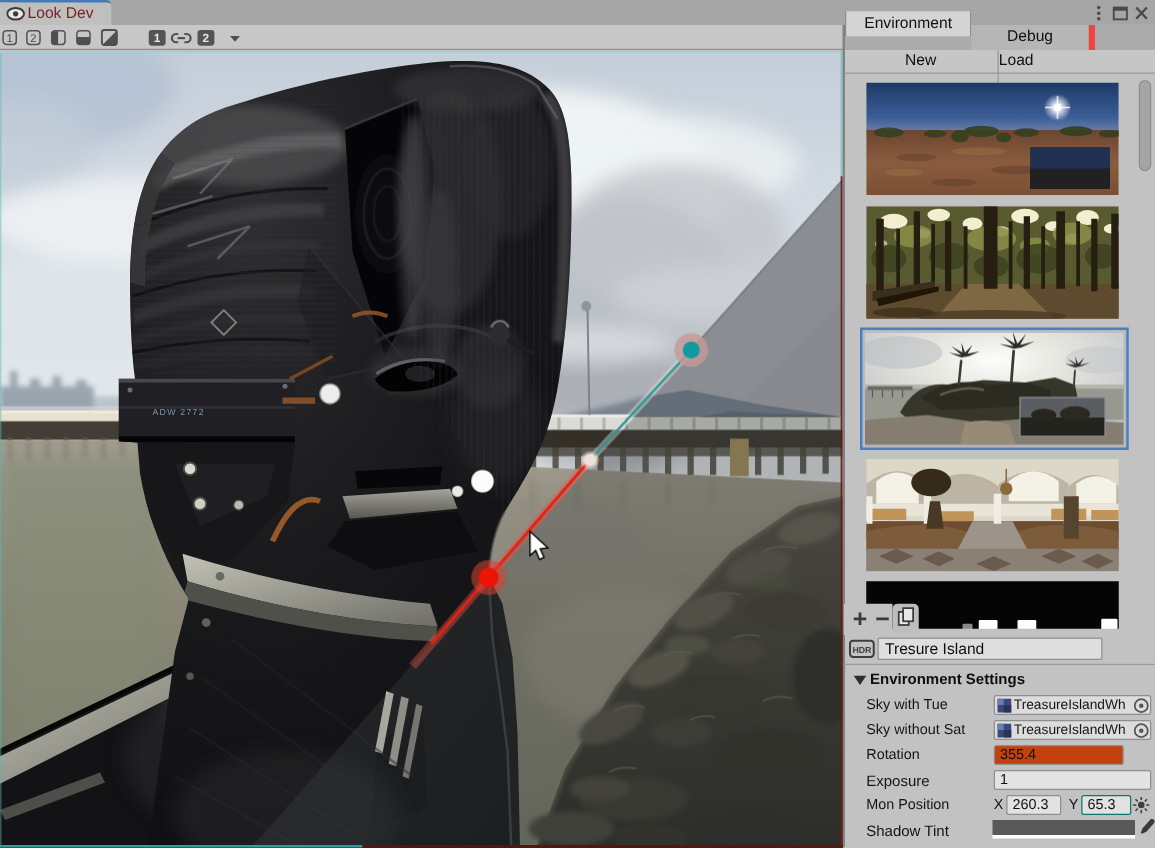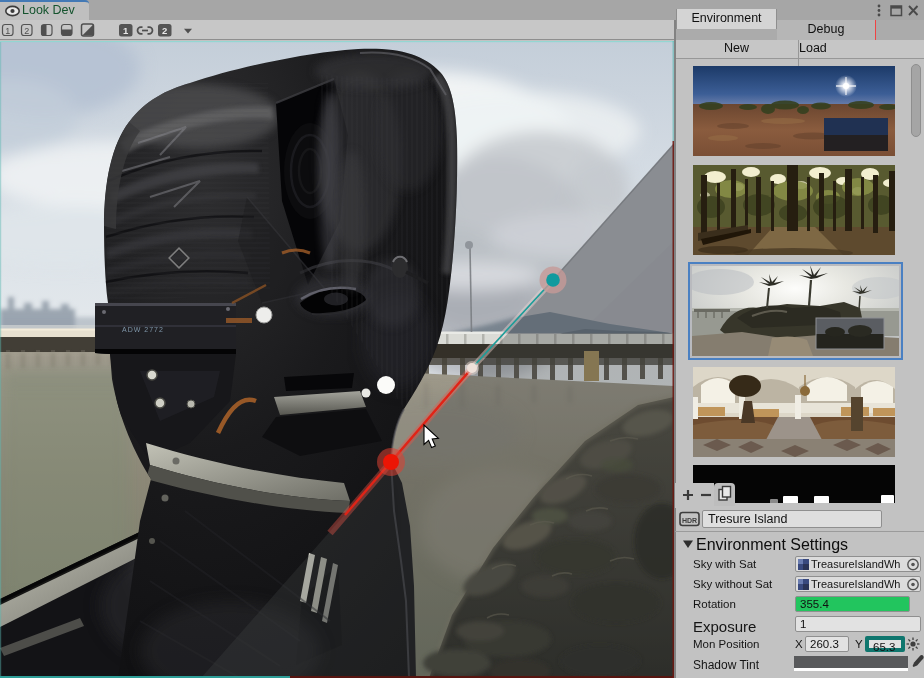--- a/index.html
+++ b/index.html
@@ -6,21 +6,21 @@
 #root{position:relative;width:924px;height:678px}
 </style></head><body>
 <div id="root">
 
 <div class="abs" style="left:0;top:0;width:924px;height:20px;background:#a6a6a6"></div>
 <div class="abs" style="left:0;top:0;width:89px;height:20px;background:#bfbfbf;border-top:2px solid #4379b5;border-radius:0 4px 0 0"></div>
 <svg class="abs" style="left:5px;top:4px" width="15" height="14" viewBox="0 0 15 14">
 <ellipse cx="7.5" cy="7" rx="6.7" ry="4.6" fill="#e8e8e8" stroke="#3b3b3b" stroke-width="1.6"></ellipse>
 <circle cx="7.5" cy="7" r="2.1" fill="#3b3b3b"></circle>
     </svg>
-<div class="abs" style="left:22px;top:3px;font-size:12.5px;color:#14532d">Look Dev</div>
+<div class="abs" style="left:22px;top:3px;font-size:12.5px;color:#7f1d1d">Look Dev</div>
 <svg class="abs" style="left:876px;top:3px" width="44" height="15" viewBox="0 0 44 15">
 <g fill="#4a4a4a">
         <circle cx="3" cy="3" r="1.4"></circle>
         <circle cx="3" cy="7.5" r="1.4"></circle>
         <circle cx="3" cy="12" r="1.4"></circle>
       </g>
 <rect x="15" y="3" width="10.5" height="9.5" fill="none" stroke="#4a4a4a" stroke-width="1.5"></rect>
 <rect x="15" y="3" width="10.5" height="2.6" fill="#4a4a4a"></rect>
 <path d="M33 3 L41.5 12 M41.5 3 L33 12" stroke="#4a4a4a" stroke-width="1.9"></path>
     </svg>
@@ -46,21 +46,21 @@
 <path d="M147.5 7.2 h1.7 a3.3 3.3 0 0 1 0 6.6 h-1.7"></path>
 <line x1="142" y1="10.5" x2="148" y2="10.5"></line>
       </g>
 <rect x="158" y="4" width="13.5" height="12.5" rx="2.5" fill="#545454"></rect>
 <text x="164.7" y="13.8" font-size="9.5" fill="#e8e8e8" text-anchor="middle" font-family="Liberation Sans" font-weight="bold">2</text>
 <path d="M184 8.8 h8 l-4 4.6 z" fill="#4f4f4f"></path>
 </svg>
 
 <div class="abs" style="left:675px;top:20px;width:249px;height:20px;background:#ababab"></div>
 <div class="abs" style="left:676px;top:9px;width:101px;height:20px;background:#d4d4d4;border-left:1px solid #8e8e8e;border-right:1px solid #8e8e8e;text-align:center;font-size:12.5px;color:#101010;padding-top:2px">Environment</div>
-<div class="abs" style="left:777px;top:20px;width:99px;height:20px;background:#b6b6b6;border-right:1px solid #ef4444;text-align:center;font-size:12.5px;color:#101010;padding-top:2px">Debug</div>
+<div class="abs" style="left:777px;top:20px;width:99px;height:20px;background:#b6b6b6;border-right:5px solid #ef4444;text-align:center;font-size:12.5px;color:#101010;padding-top:2px">Debug</div>
 
 <div class="abs" style="left:675px;top:40px;width:249px;height:19px;background:#c6c6c6;border-bottom:1px solid #979797"></div>
 <div class="abs" style="left:675px;top:40px;width:124px;height:26px;border-right:1px solid #979797;text-align:center;font-size:12.5px;color:#101010;padding-top:1px">New</div>
 <div class="abs" style="left:799px;top:40px;width:125px;height:19px;font-size:12.5px;color:#101010;padding-top:1px">Load</div>
 
 <div class="abs" style="left:674px;top:20px;width:1.5px;height:658px;background:#828282"></div>
 
 <svg class="abs" style="left:0;top:41px" width="674" height="637" viewBox="0 0 674 637">
 <defs>
 <linearGradient id="sky" x1="0" y1="0" x2="0" y2="1">
@@ -622,26 +622,26 @@
 <rect x="1" y="2.5" width="19" height="13" rx="2.5" fill="none" stroke="#3e3e3e" stroke-width="1.6"></rect>
 <text x="10.5" y="12.5" font-size="7" font-weight="bold" fill="#3e3e3e" text-anchor="middle" font-family="Liberation Sans">HDR</text>
 </svg>
 <div class="abs" style="left:702px;top:509.5px;width:180px;height:18px;background:#dedede;border:1px solid #8f8f8f;border-radius:2px;font-size:12.5px;color:#101010;padding:1px 0 0 5px">Tresure Island</div>
 
 <div class="abs" style="left:675px;top:531px;width:249px;height:1px;background:#9b9b9b"></div>
 
 <svg class="abs" style="left:682px;top:539px" width="12" height="10" viewBox="0 0 12 10">
       <path d="M1 1.5 h10 l-5 7.5 z" fill="#2e2e2e"></path>
     </svg>
-<div class="abs" style="left:696px;top:536px;font-size:16px;font-weight:normal;color:#0e0e0e">Environment Settings</div>
-
-<div class="abs" style="left:693px;top:558px;font-size:11.5px;color:#151515">Sky with Sat</div>
+<div class="abs" style="left:696px;top:536px;font-size:12px;font-weight:bold;color:#0e0e0e">Environment Settings</div>
+
+<div class="abs" style="left:693px;top:558px;font-size:11.5px;color:#151515">Sky with Tue</div>
 <div class="abs" style="left:693px;top:578px;font-size:11.5px;color:#151515">Sky without Sat</div>
 <div class="abs" style="left:693px;top:598px;font-size:11.5px;color:#151515">Rotation</div>
-<div class="abs" style="left:693px;top:618px;font-size:15px;color:#151515">Exposure</div>
+<div class="abs" style="left:693px;top:618px;font-size:12px;color:#151515">Exposure</div>
 <div class="abs" style="left:693px;top:638px;font-size:11.5px;color:#151515">Mon Position</div>
 <div class="abs" style="left:693px;top:658px;font-size:12px;color:#151515">Shadow Tint</div>
 
 <div class="abs" style="left:795px;top:556px;width:126px;height:16px;background:#dcdcdc;border:1px solid #8f8f8f;border-radius:2px;overflow:hidden">
  <div class="abs" style="left:2px;top:2px;width:11px;height:11px;background:#39497e"></div>
  <div class="abs" style="left:2px;top:2px;width:5px;height:5px;background:#6a7cb0"></div>
  <div class="abs" style="left:7px;top:7px;width:6px;height:6px;background:#2a3356"></div>
  <div class="abs" style="left:15px;top:1px;font-size:11px;color:#151515;white-space:nowrap">TreasureIslandWh</div>
 </div>
 <svg class="abs" style="left:906px;top:558px" width="14" height="13" viewBox="0 0 14 13">
@@ -651,26 +651,26 @@
 <div class="abs" style="left:795px;top:576px;width:126px;height:16px;background:#dcdcdc;border:1px solid #8f8f8f;border-radius:2px;overflow:hidden">
  <div class="abs" style="left:2px;top:2px;width:11px;height:11px;background:#39497e"></div>
  <div class="abs" style="left:2px;top:2px;width:5px;height:5px;background:#6a7cb0"></div>
  <div class="abs" style="left:7px;top:7px;width:6px;height:6px;background:#2a3356"></div>
  <div class="abs" style="left:15px;top:1px;font-size:11px;color:#151515;white-space:nowrap">TreasureIslandWh</div>
 </div>
 <svg class="abs" style="left:906px;top:578px" width="14" height="13" viewBox="0 0 14 13">
       <circle cx="7" cy="6.5" r="5.2" fill="none" stroke="#555" stroke-width="1.4"></circle>
       <circle cx="7" cy="6.5" r="1.8" fill="#555"></circle>
     </svg>
-<div class="abs" style="left:795px;top:596px;width:115px;height:16px;background:#22c55e;border:1px solid #8f8f8f;border-radius:2px;font-size:11.5px;color:#111;padding:1px 0 0 4px">355.4</div>
+<div class="abs" style="left:795px;top:596px;width:104px;height:16px;background:#c2410c;border:1px solid #8f8f8f;border-radius:2px;font-size:11.5px;color:#111;padding:1px 0 0 4px">355.4</div>
 <div class="abs" style="left:795px;top:616px;width:126px;height:16px;background:#e2e2e2;border:1px solid #8f8f8f;border-radius:2px;font-size:11.5px;color:#111;padding:1px 0 0 4px">1</div>
 <div class="abs" style="left:795px;top:638px;font-size:11.5px;color:#151515">X</div>
 <div class="abs" style="left:805px;top:636px;width:44px;height:16px;background:#e2e2e2;border:1px solid #8f8f8f;border-radius:2px;font-size:11.5px;color:#111;padding:1px 0 0 4px">260.3</div>
 <div class="abs" style="left:855px;top:638px;font-size:11.5px;color:#151515">Y</div>
-<div class="abs" style="left:865px;top:636px;width:40px;height:16px;background:#e2e2e2;border:4px solid #0f766e;border-radius:2px;font-size:11.5px;color:#111;padding:1px 0 0 4px">65.3</div>
+<div class="abs" style="left:865px;top:636px;width:40px;height:16px;background:#e2e2e2;border:1px solid #0f766e;border-radius:2px;font-size:11.5px;color:#111;padding:1px 0 0 4px">65.3</div>
 <svg class="abs" style="left:906px;top:637px" width="14" height="14" viewBox="0 0 14 14">
 <circle cx="7" cy="7" r="2.6" fill="#3e3e3e"></circle>
 <g stroke="#3e3e3e" stroke-width="1.3">
         <line x1="7" y1="0.5" x2="7" y2="3"></line>
         <line x1="7" y1="11" x2="7" y2="13.5"></line>
         <line x1="0.5" y1="7" x2="3" y2="7"></line>
         <line x1="11" y1="7" x2="13.5" y2="7"></line>
         <line x1="2.4" y1="2.4" x2="4.2" y2="4.2"></line>
         <line x1="9.8" y1="9.8" x2="11.6" y2="11.6"></line>
         <line x1="11.6" y1="2.4" x2="9.8" y2="4.2"></line>

